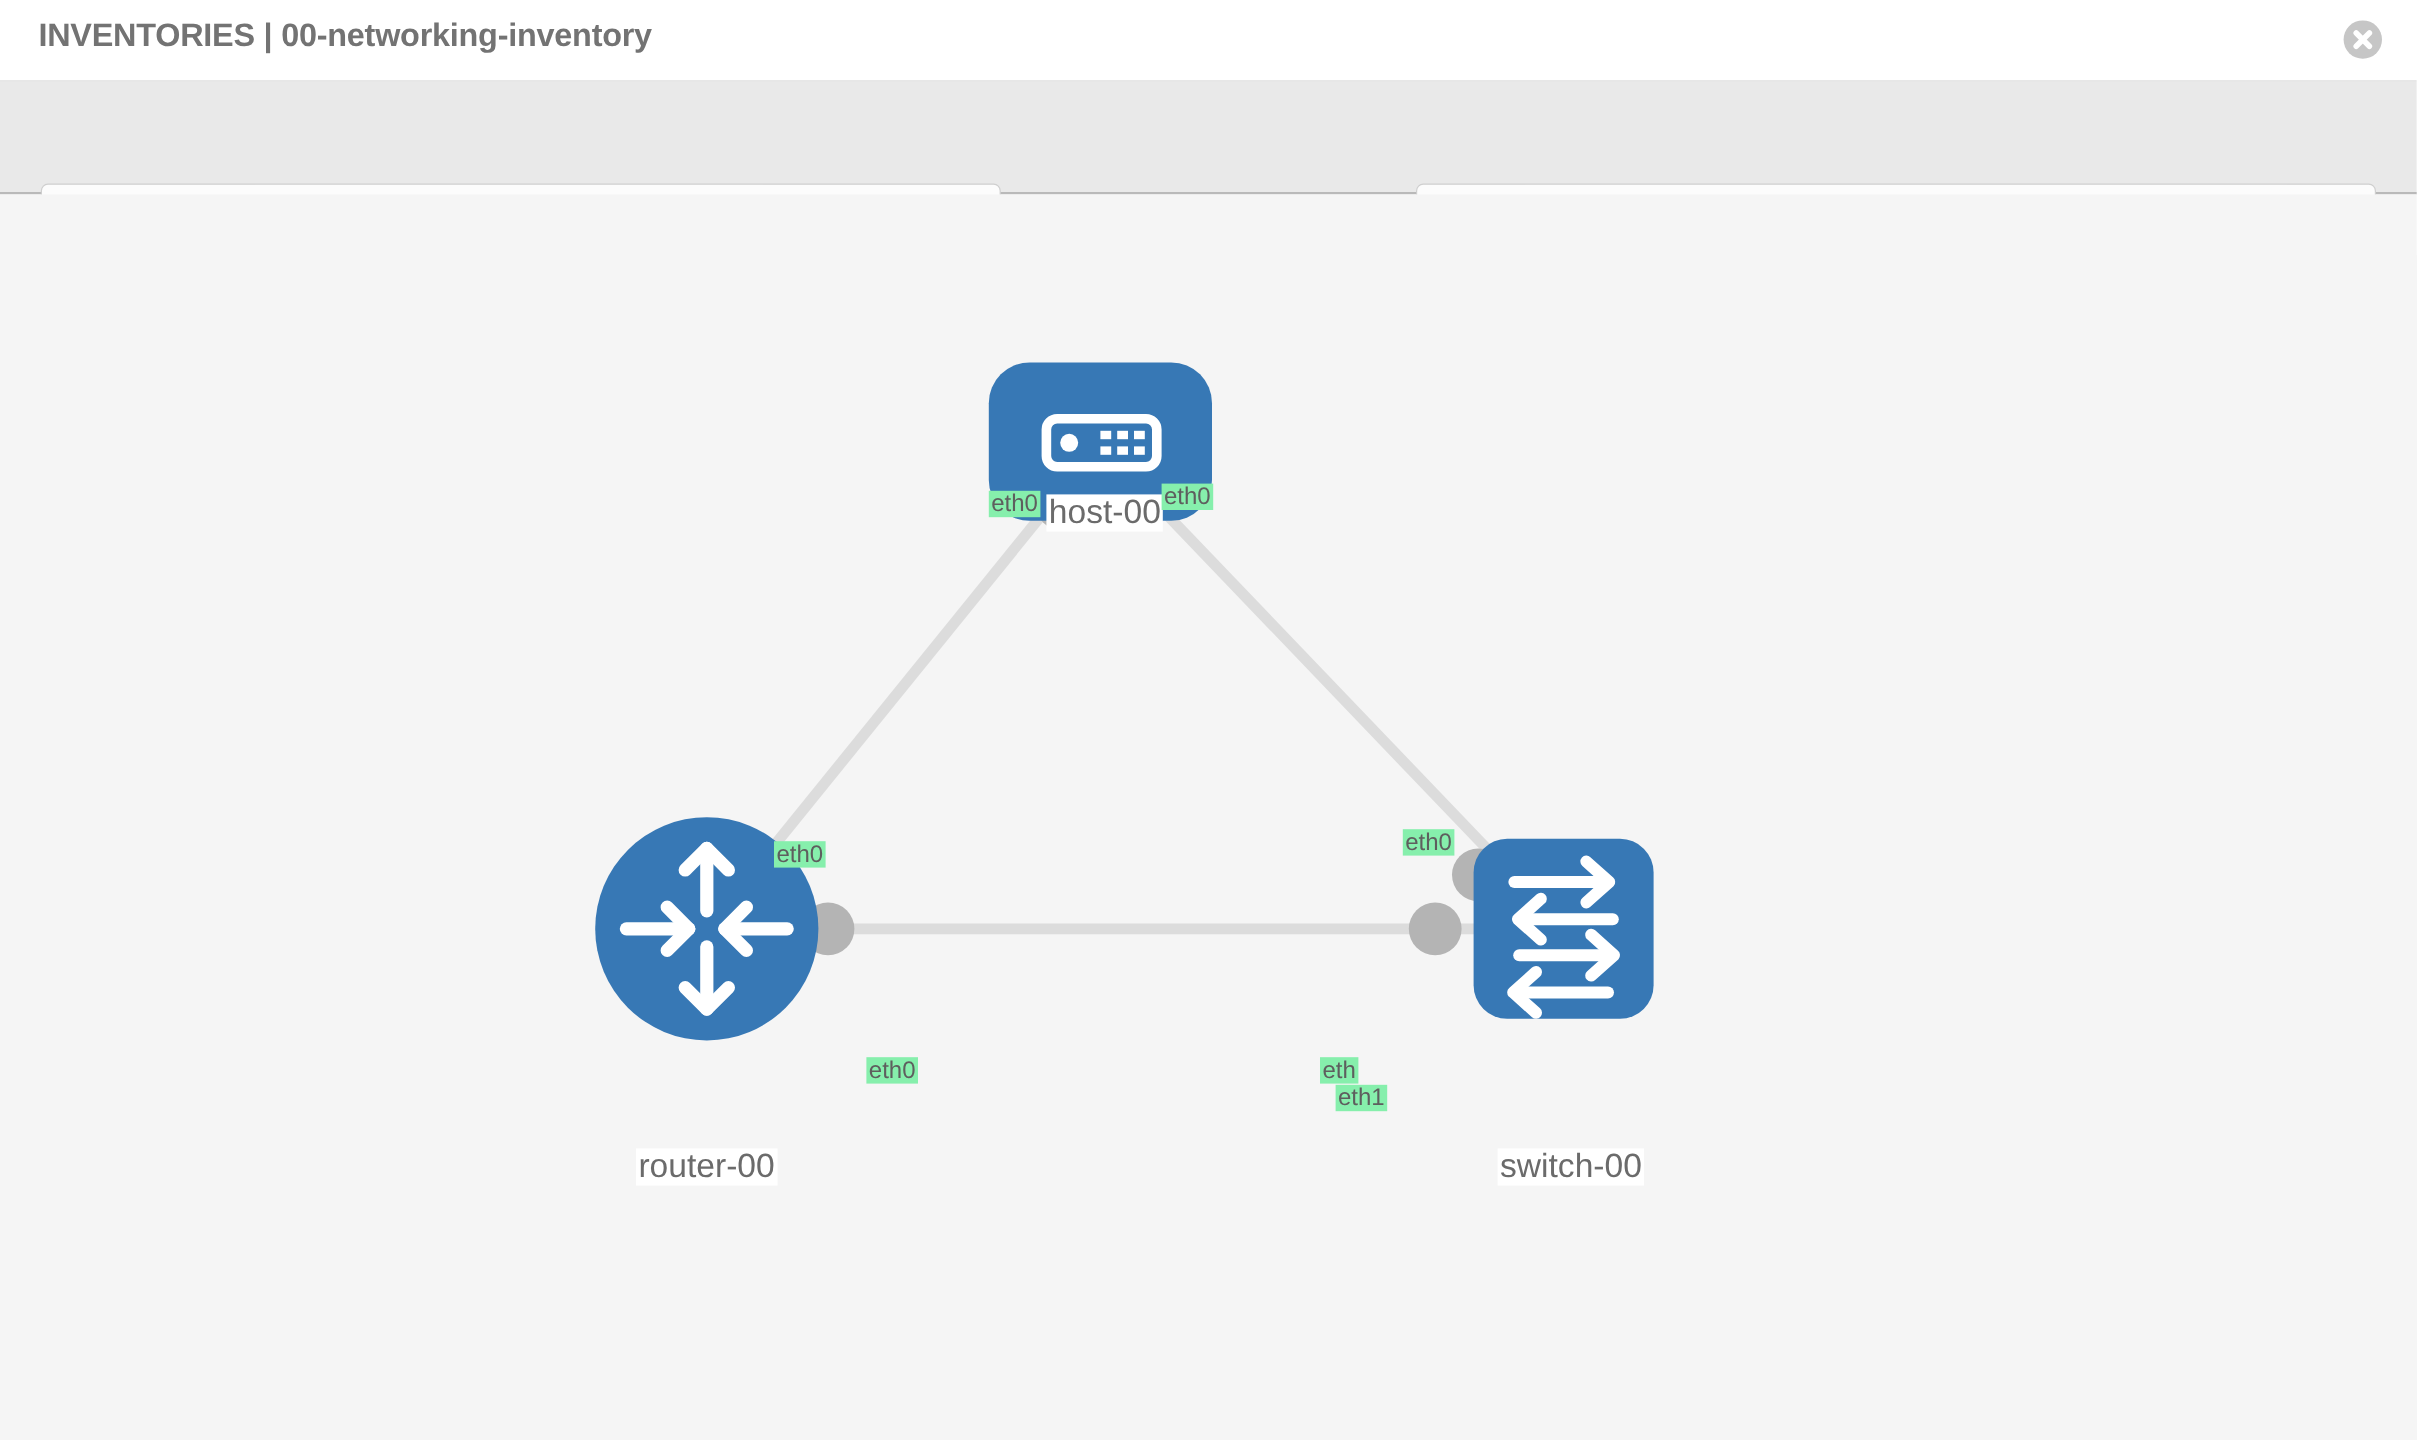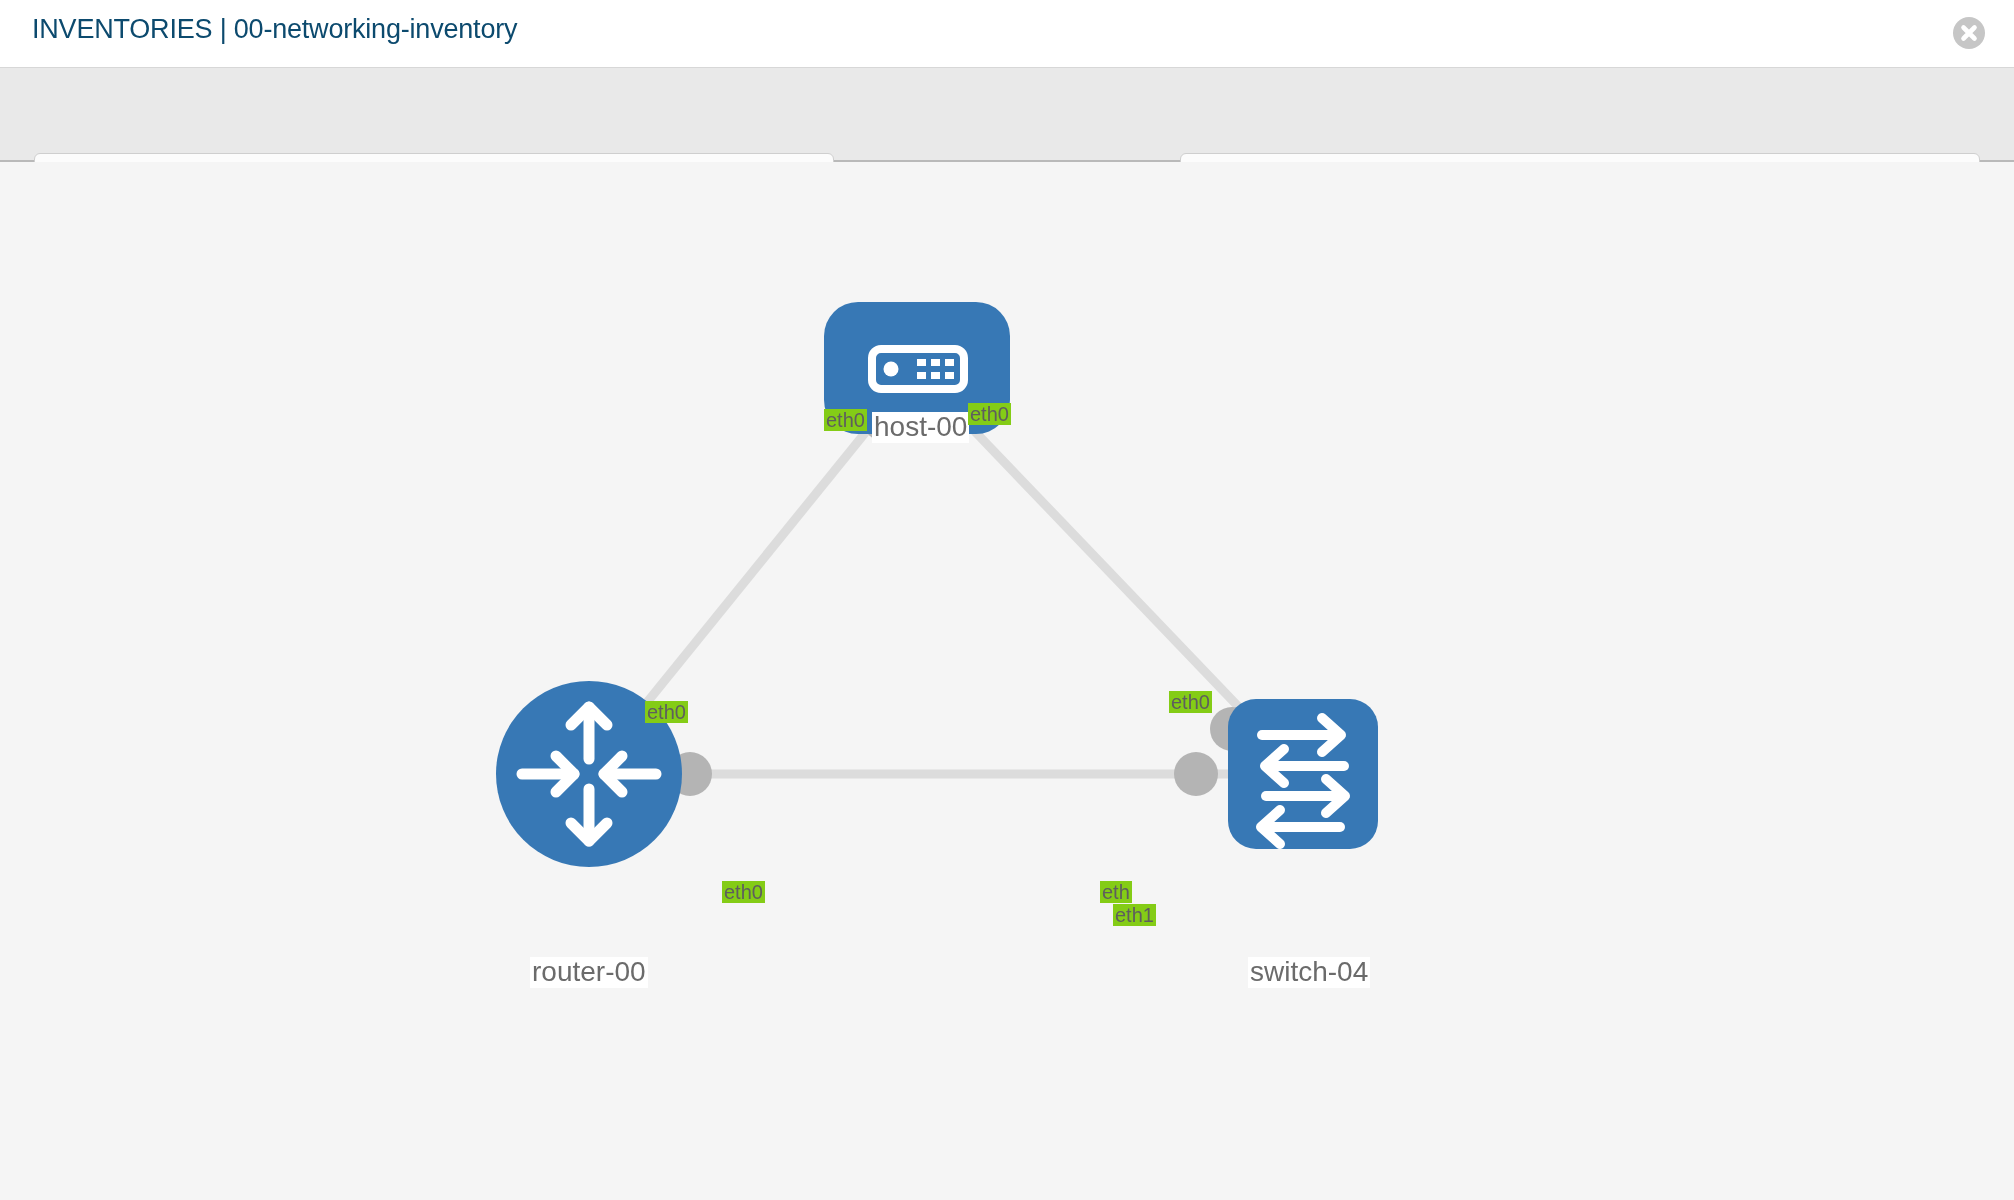--- a/index.html
+++ b/index.html
@@ -23,22 +23,22 @@
     position: absolute;
     left: 0; top: 0;
     width: 2014px; height: 68px;
     background: #ffffff;
     border-bottom: 1px solid #d7d7d7;
   }
   .header-title {
     position: absolute;
     left: 32px; top: 14px;
     font-size: 27px;
-    font-weight: normal;
-    color: #0c4a6e;
+    font-weight: bold;
+    color: #737373;
     letter-spacing: -0.2px;
     white-space: nowrap;
   }
   .close-btn {
     position: absolute;
     right: 28px; top: 16px;
     width: 34px; height: 34px;
     cursor: pointer;
   }
 
@@ -121,21 +121,21 @@
     color: #6b6b6b;
     background: #ffffff;
     white-space: nowrap;
     padding: 0 2px;
     line-height: 1.1;
   }
   .port-label {
     position: absolute;
     font-size: 20px;
     color: #5e5e5e;
-    background: #84cc16;
+    background: #86efac;
     white-space: nowrap;
     padding: 0 2px;
     line-height: 1.1;
   }
 </style>
 </head>
 <body>
 
 <div id="app">
 
@@ -247,21 +247,21 @@
           <path d="M1340 665 L1262 665"></path>
           <path d="M1280 648 L1261 665 L1280 682"></path>
         </g>
       </g>
     </svg>
 
     <div class="node-label" style="left:872px; top:250px;">host-00</div>
 
     <div class="node-label" style="left:530px; top:795px;">router-00</div>
 
-    <div class="node-label" style="left:1248px; top:795px;">switch-04</div>
+    <div class="node-label" style="left:1248px; top:795px;">switch-00</div>
 
     <div class="port-label" style="left:824px; top:247px;">eth0</div>
 
     <div class="port-label" style="left:968px; top:241px;">eth0</div>
 
     <div class="port-label" style="left:645px; top:539px;">eth0</div>
 
     <div class="port-label" style="left:1169px; top:529px;">eth0</div>
 
     <div class="port-label" style="left:722px; top:719px;">eth0</div>

